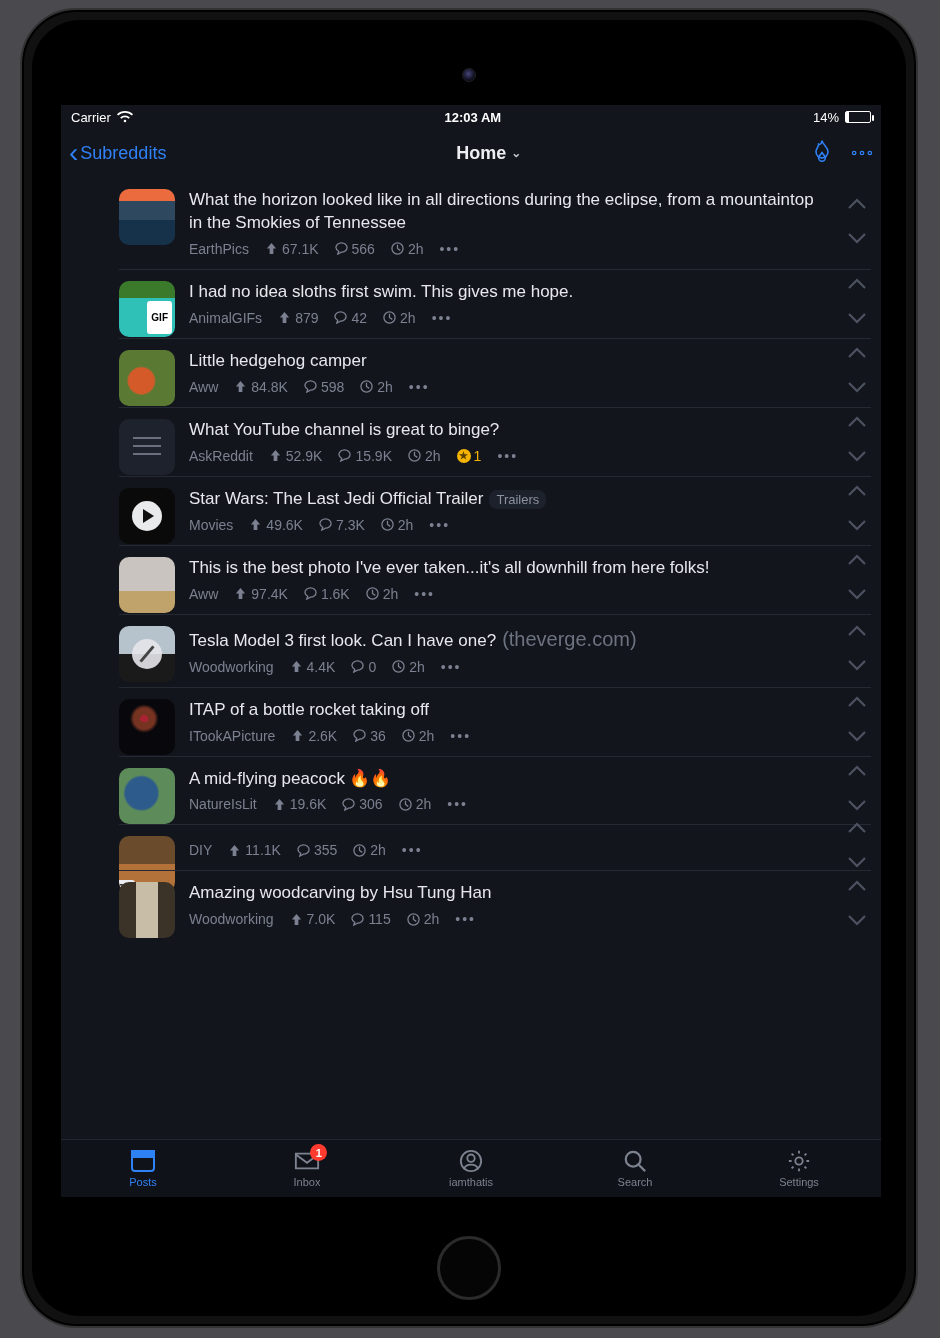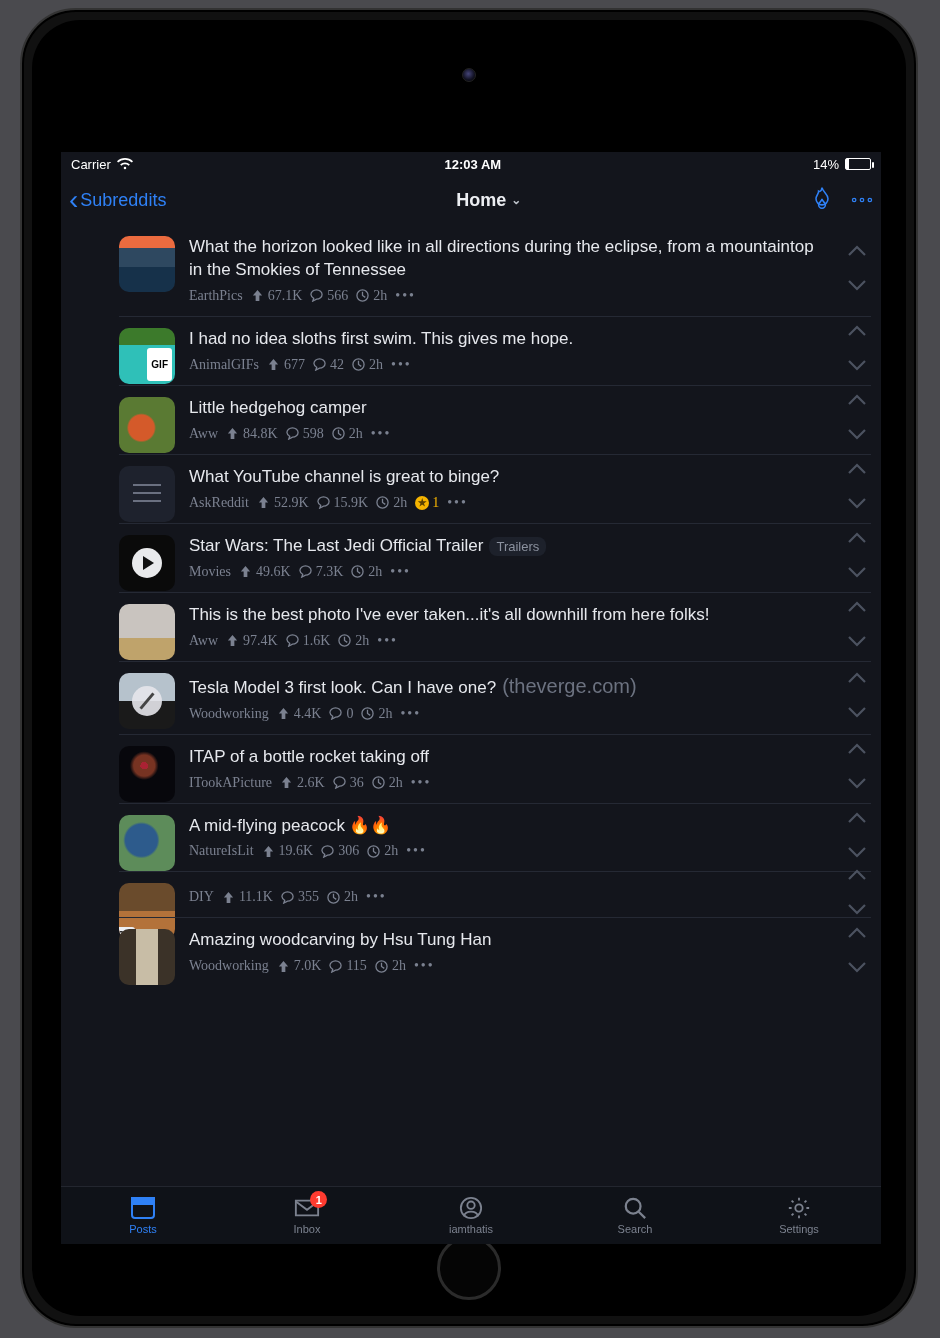--- a/index.html
+++ b/index.html
@@ -16,21 +16,21 @@
     position: absolute; top: 58px; left: 50%; transform: translateX(-50%);
     width: 14px; height: 14px; border-radius: 50%; background: radial-gradient(circle at 45% 40%, #447 0%, #112 60%, #000 100%);
     border: 1px solid #222;
   }
   .home-btn {
     position: absolute; bottom: 26px; left: 50%; transform: translateX(-50%);
     width: 64px; height: 64px; border-radius: 50%; border: 3px solid #2b2b2b; background: #050505;
   }
   .screen {
     position: absolute; left: 39px; top: 95px; width: 820px; height: 1092px;
-    background: #13151c; overflow: hidden; margin-top: 47px;
+    background: #13151c; overflow: hidden;
   }
 
   
   .status-bar { height: 24px; display:flex; align-items:center; justify-content:space-between; padding: 0 10px; color:#fff; font-size:13px; }
   .status-left, .status-right { display:flex; align-items:center; gap:6px;}
   .wifi { width:16px; height:12px; }
   .battery-shell { width:26px; height:12px; border:1px solid #fff; border-radius:2px; position:relative; }
   .battery-shell::after{content:"";position:absolute;right:-4px;top:3px;width:2px;height:6px;background:#fff;border-radius:1px;}
   .battery-fill{height:100%; width:14%; background:#fff;}
 
@@ -54,21 +54,21 @@
   }
   .thumb {
     width:56px; height:56px; border-radius:10px; background:#2b3140; position:absolute; left:58px; top:12px;
     display:flex; align-items:center; justify-content:center; overflow:hidden;
     flex-shrink:0;
   }
   .row-body { margin-left: 70px; flex:1; min-width:0; padding-right: 46px; }
   .title { color:#e6e8ed; font-size:17px; line-height:1.35; }
   .title .tag { color:#8b919e; background:#1d212b; padding:2px 7px; border-radius:8px; font-size:13px; margin-left:6px;}
   .title .domain { color:#6c7280; font-size:20px; margin-left:6px;}
-  .meta { margin-top:6px; color:#7b8190; font-size:14px; display:flex; flex-wrap:wrap; gap:8px;font-family:Liberation Serif, serif;}
+  .meta { margin-top:6px; color:#7b8190; font-size:14px; display:flex; flex-wrap:wrap; gap:16px;}
   .meta svg { width:13px; height:13px; vertical-align:middle; }
   .meta .m-item{display:inline-flex;align-items:center;gap:4px;}
   .meta .ellipsis{letter-spacing:2px;}
   .gold { color:#f5b400; display:inline-flex; align-items:center; gap:3px;}
   .gold-badge{width:14px;height:14px;border-radius:50%;background:#f5b400;display:inline-flex;align-items:center;justify-content:center;color:#5a4100;font-size:10px;font-weight:700;}
   .votes { position:absolute; right:14px; top:50%; transform:translateY(-50%); display:flex; flex-direction:column; gap:18px; align-items:center; color:#4c5260;}
   .votes svg{width:20px;height:14px;}
 
   
   .thumb.scene1{background:linear-gradient(#eb6b3f 0 22%, #2e4860 22% 55%, #16314a 55% 100%);}
@@ -199,21 +199,21 @@
           <div class="row-body">
             <div class="title">I had no idea sloths first swim. This gives me hope.</div>
             <div class="meta">
               <span class="m-item">
                 <span>AnimalGIFs</span>
               </span>
               <span class="m-item">
                 <svg viewBox="0 0 12 14">
                   <path d="M6 1l5 6H8v6H4V7H1z" fill="currentColor"></path>
                 </svg>
-                <span>677</span>
+                <span>879</span>
               </span>
               <span class="m-item">
                 <svg viewBox="0 0 14 14">
                   <path d="M7 1a6 5 0 0 0-6 5 6 5 0 0 0 3 4l-1 3 4-2a6 5 0 0 0 6-5 6 5 0 0 0-6-5z" fill="none" stroke="currentColor" stroke-width="1.4"></path>
                 </svg>
                 <span>42</span>
               </span>
               <span class="m-item">
                 <svg viewBox="0 0 14 14">
                   <circle cx="7" cy="7" r="6" fill="none" stroke="currentColor" stroke-width="1.4"></circle>

